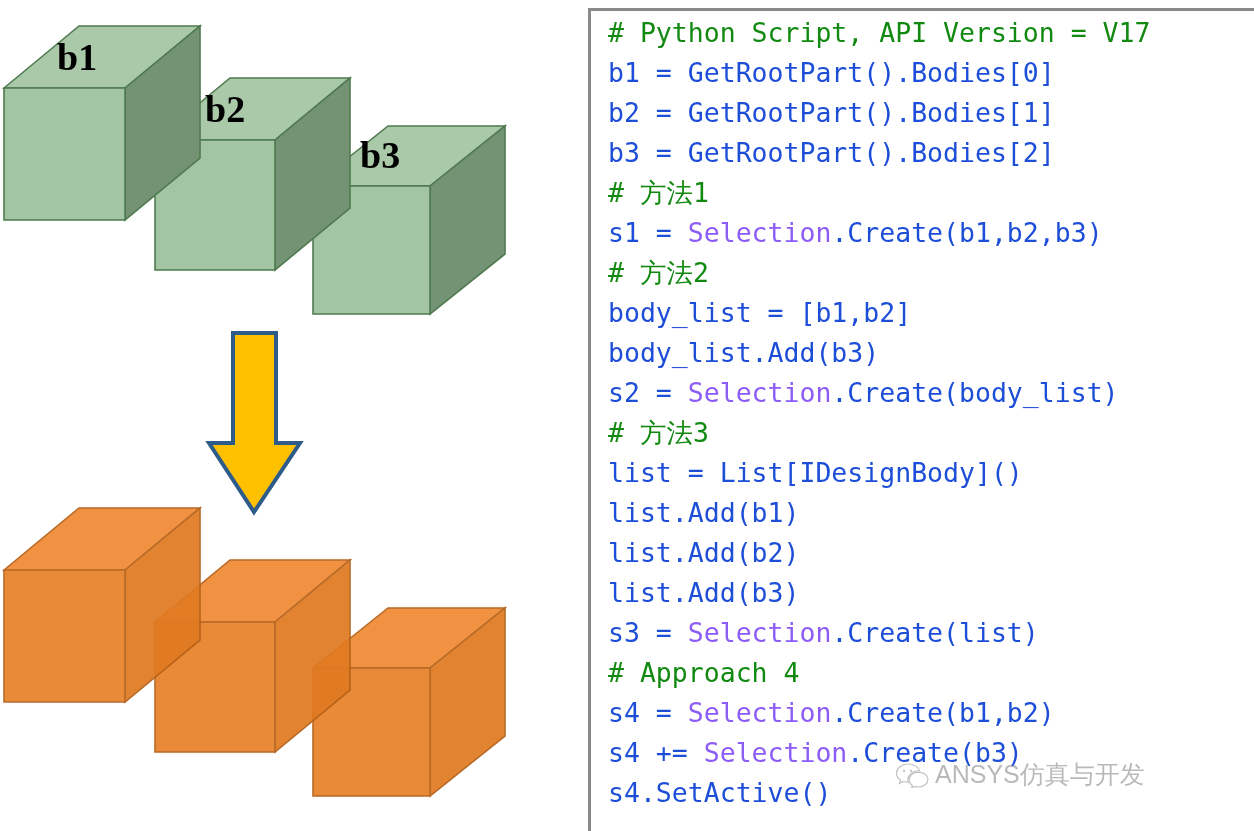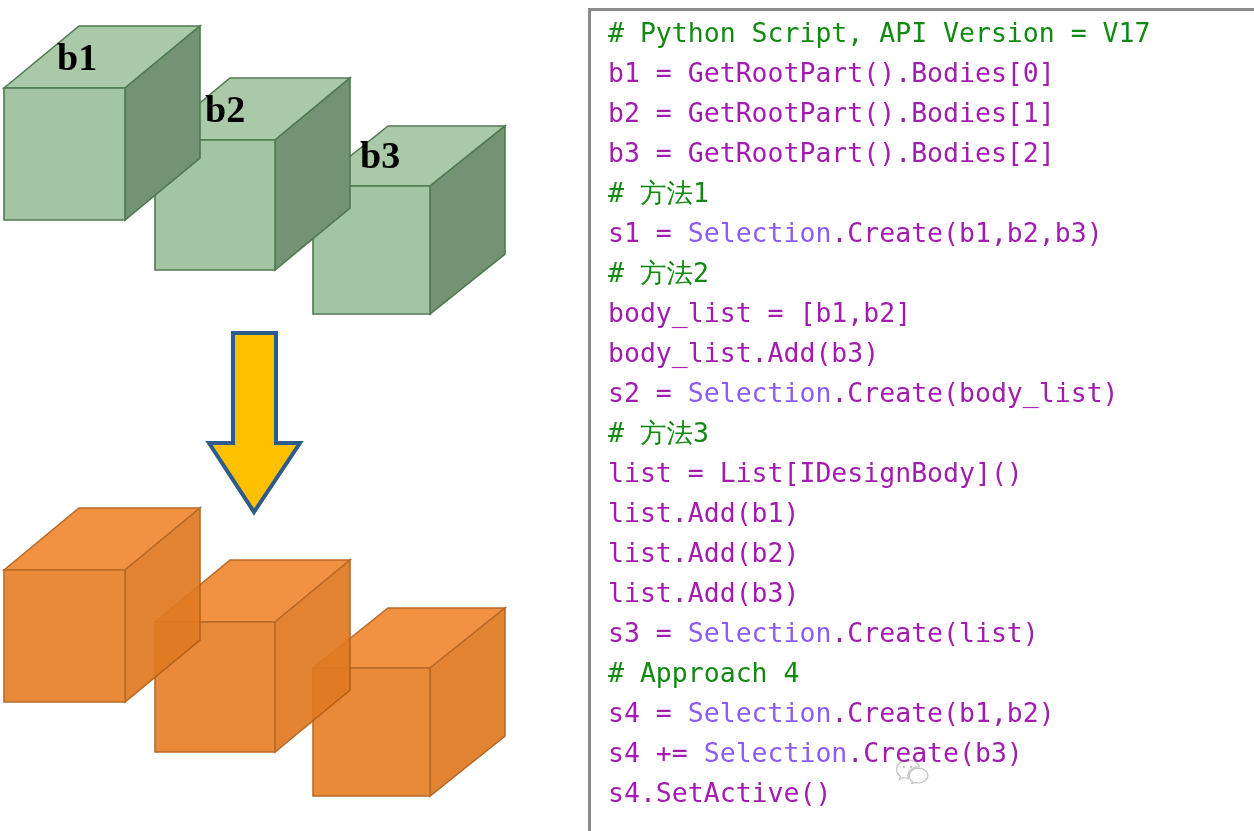--- a/index.html
+++ b/index.html
@@ -50,21 +50,21 @@
     top: 2px;
     right: 0;
     font-family: "DejaVu Sans Mono", "Liberation Mono", monospace;
     font-size: 26.5px;
     line-height: 40px;
     white-space: pre;
     letter-spacing: 0px;
   }
   .code-line { height: 40px; }
   .tok-comment { color: #128a12; }
-  .tok-plain   { color: #a21caf; }
+  .tok-plain   { color: #1d4ed8; }
   .tok-class   { color: #8b5cf6; }
 
   
   #watermark {
     position: absolute;
     left: 895px;
     top: 758px;
     display: flex;
     align-items: center;
     gap: 6px;
@@ -140,13 +140,14 @@
   <div id="code-lines"><div class="code-line"><span class="tok-comment"># Python Script, API Version = V17</span></div><div class="code-line"><span class="tok-plain">b1 = GetRootPart().Bodies[0]</span></div><div class="code-line"><span class="tok-plain">b2 = GetRootPart().Bodies[1]</span></div><div class="code-line"><span class="tok-plain">b3 = GetRootPart().Bodies[2]</span></div><div class="code-line"><span class="tok-comment"># 方法1</span></div><div class="code-line"><span class="tok-plain">s1 = </span><span class="tok-class">Selection</span><span class="tok-plain">.Create(b1,b2,b3)</span></div><div class="code-line"><span class="tok-comment"># 方法2</span></div><div class="code-line"><span class="tok-plain">body_list = [b1,b2]</span></div><div class="code-line"><span class="tok-plain">body_list.Add(b3)</span></div><div class="code-line"><span class="tok-plain">s2 = </span><span class="tok-class">Selection</span><span class="tok-plain">.Create(body_list)</span></div><div class="code-line"><span class="tok-comment"># 方法3</span></div><div class="code-line"><span class="tok-plain">list = List[IDesignBody]()</span></div><div class="code-line"><span class="tok-plain">list.Add(b1)</span></div><div class="code-line"><span class="tok-plain">list.Add(b2)</span></div><div class="code-line"><span class="tok-plain">list.Add(b3)</span></div><div class="code-line"><span class="tok-plain">s3 = </span><span class="tok-class">Selection</span><span class="tok-plain">.Create(list)</span></div><div class="code-line"><span class="tok-comment"># Approach 4</span></div><div class="code-line"><span class="tok-plain">s4 = </span><span class="tok-class">Selection</span><span class="tok-plain">.Create(b1,b2)</span></div><div class="code-line"><span class="tok-plain">s4 += </span><span class="tok-class">Selection</span><span class="tok-plain">.Create(b3)</span></div><div class="code-line"><span class="tok-plain">s4.SetActive()</span></div></div>
 </div>
 
 <div id="watermark">
   <svg width="34" height="26" viewBox="0 0 34 26">
     <path d="M13 2C6.6 2 1.5 6.1 1.5 11.2c0 2.8 1.6 5.3 4.1 7L4.3 21.6l4-2.1c1.4.4 2.9.6 4.4.6h.7c-.3-.8-.5-1.7-.5-2.6 0-4.8 4.7-8.7 10.5-8.7.4 0 .8 0 1.2.1C23.6 5.3 18.8 2 13 2z" fill="none" stroke="#6f6f6f" stroke-width="1.2"></path>
     <circle cx="9" cy="9" r="1.15" fill="#6f6f6f"></circle>
     <circle cx="16" cy="9" r="1.15" fill="#6f6f6f"></circle>
     <path d="M23.5 10.2c-5.2 0-9.4 3.4-9.4 7.6 0 2.3 1.3 4.4 3.3 5.8l-1 2.6 3.3-1.7c1.2.3 2.5.5 3.8.5 5.2 0 9.4-3.4 9.4-7.6s-4.2-7.2-9.4-7.2z" fill="none" stroke="#6f6f6f" stroke-width="1.2"></path>
   </svg>
+  <span class="wm-text">ANSYS仿真与开发</span>
 </div>
 
 </body></html>

